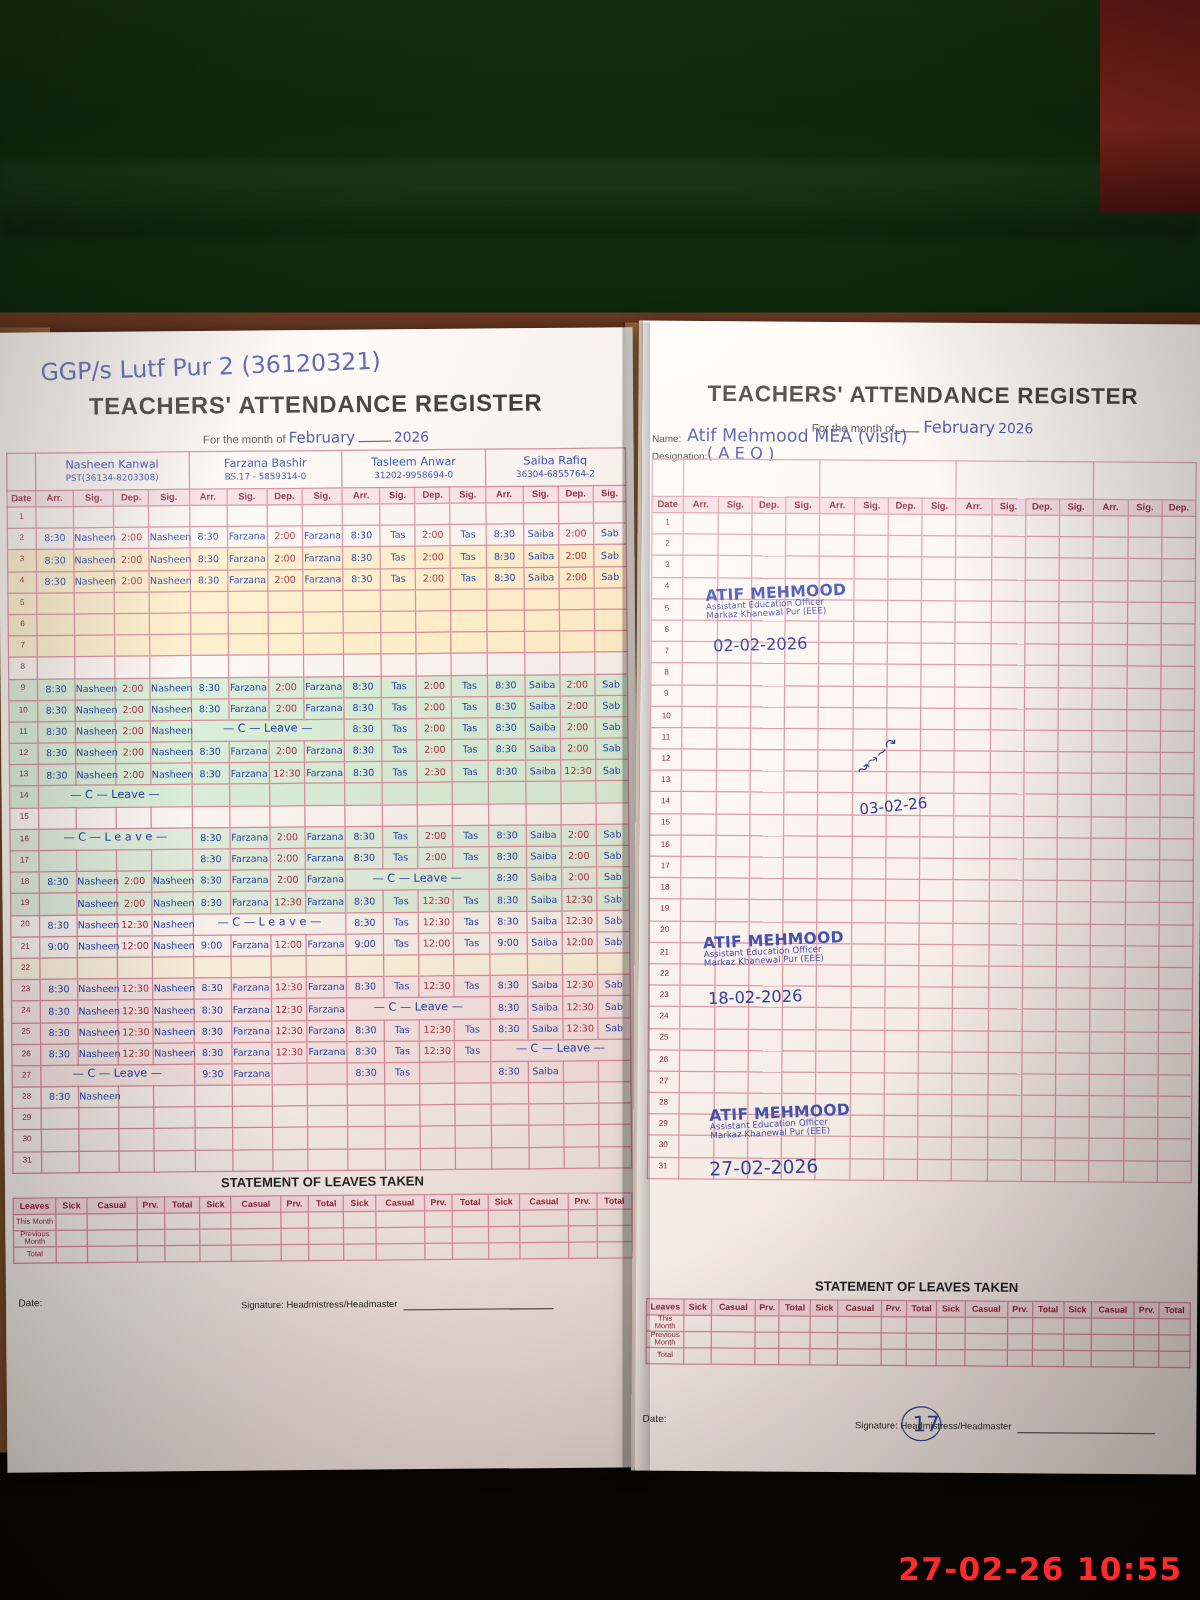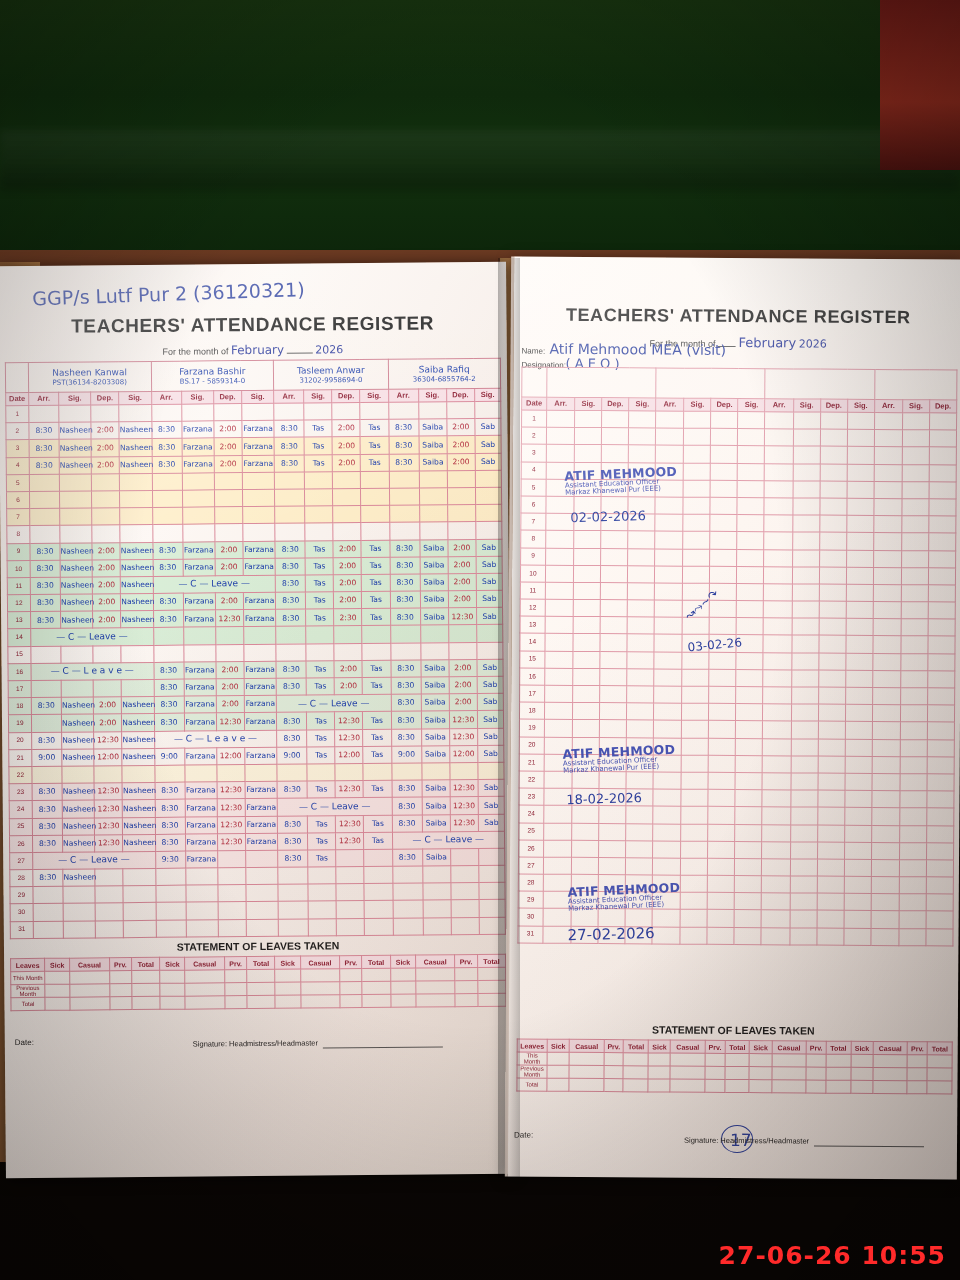--- a/index.html
+++ b/index.html
@@ -1589,13 +1589,13 @@
     <div class="sig" style="left:176px; top:878px;">Signature: Headmistress/Headmaster</div>
     <div class="sig" style="left:306px; top:878px; width:110px; border-bottom:1px solid #555;">&nbsp;</div>
     <div class="datelbl" style="left:6px; top:874px;">Date:</div>
     <div class="sheen"></div>
   </div>
 
   <div class="spine" style="left:498px; top:0;"></div>
 </div>
 
 <div class="vign"></div>
-<div class="ts">27-06-26  10:55</div>
+<div class="ts">27-02-26  10:55</div>
 
 </body></html>

